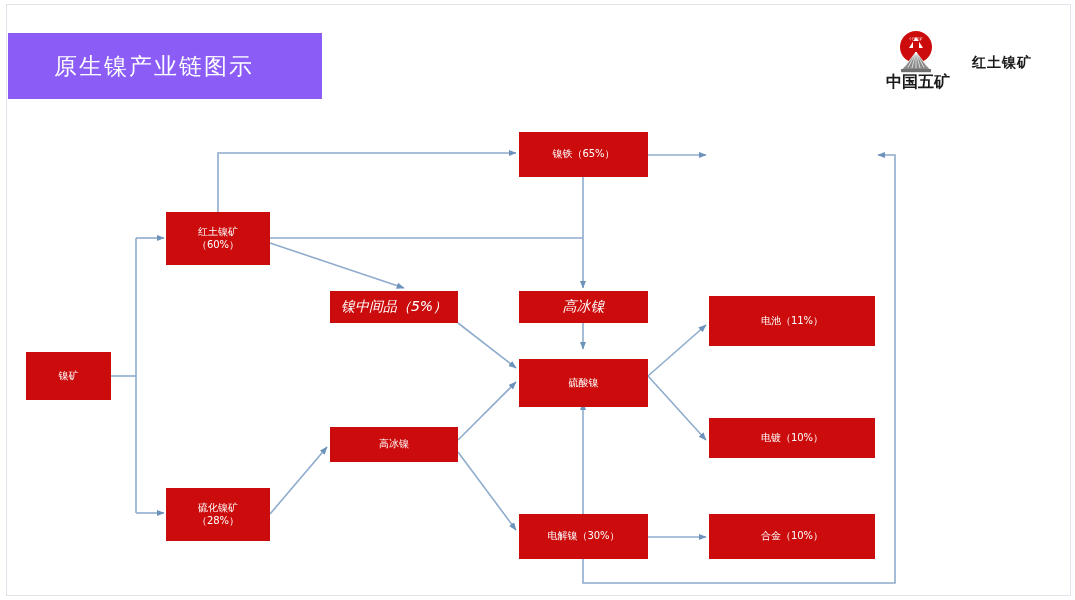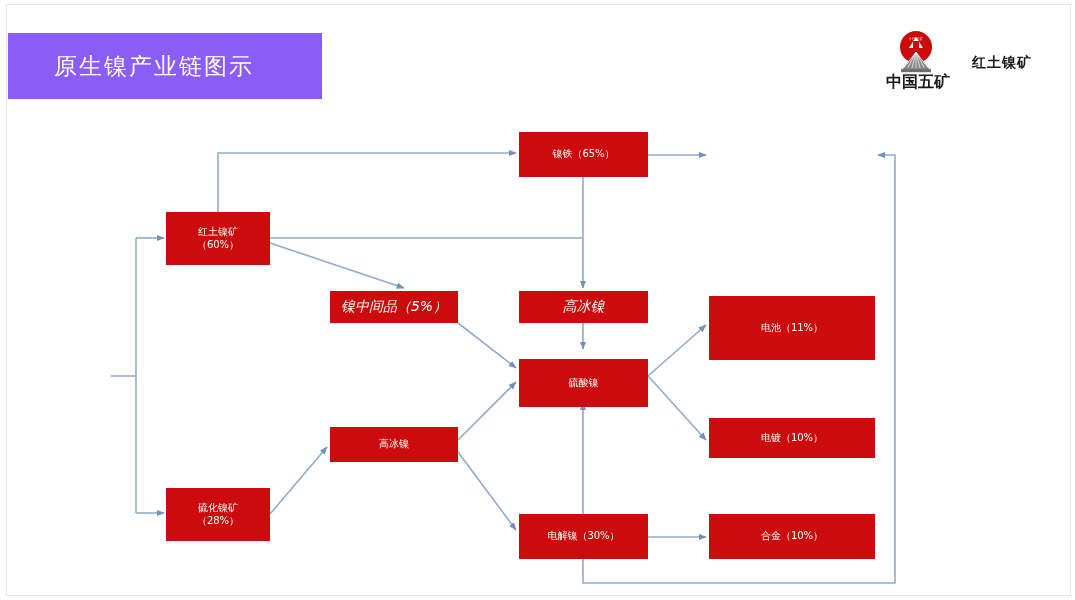--- a/index.html
+++ b/index.html
@@ -143,39 +143,40 @@
       <path d="M648,376 L706,440" marker-end="url(#ah)"></path>
 
       <path d="M583,514 L583,403" marker-end="url(#ah)"></path>
 
       <path d="M648,537 L706,537" marker-end="url(#ah)"></path>
 
       <path d="M583,559 L583,583 L895,583 L895,155 L878,155" marker-end="url(#ah)"></path>
     </g>
   </svg>
 
+  <div class="node" style="left:26px;top:352px;width:85px;height:48px;">镍矿</div>
 
   <div class="node" style="left:166px;top:212px;width:104px;height:53px;">红土镍矿
 （60%）</div>
 
   <div class="node" style="left:166px;top:488px;width:104px;height:53px;">硫化镍矿
 （28%）</div>
 
   <div class="node" style="left:519px;top:132px;width:129px;height:45px;">镍铁（65%）</div>
 
 
   <div class="node small" style="left:330px;top:291px;width:128px;height:32px;">镍中间品（5%）</div>
 
   <div class="node small" style="left:519px;top:291px;width:129px;height:32px;">高冰镍</div>
 
   <div class="node" style="left:330px;top:427px;width:128px;height:35px;">高冰镍</div>
 
   <div class="node" style="left:519px;top:359px;width:129px;height:48px;">硫酸镍</div>
 
-  <div class="node" style="left:709px;top:296px;width:166px;height:64px;text-align:right;">电池（11%）</div>
+  <div class="node" style="left:709px;top:296px;width:166px;height:50px;text-align:right;">电池（11%）</div>
 
   <div class="node" style="left:709px;top:418px;width:166px;height:40px;">电镀（10%）</div>
 
   <div class="node" style="left:519px;top:514px;width:129px;height:45px;">电解镍（30%）</div>
 
   <div class="node" style="left:709px;top:514px;width:166px;height:45px;">合金（10%）</div>
 
 </div>
 
 </body></html>

